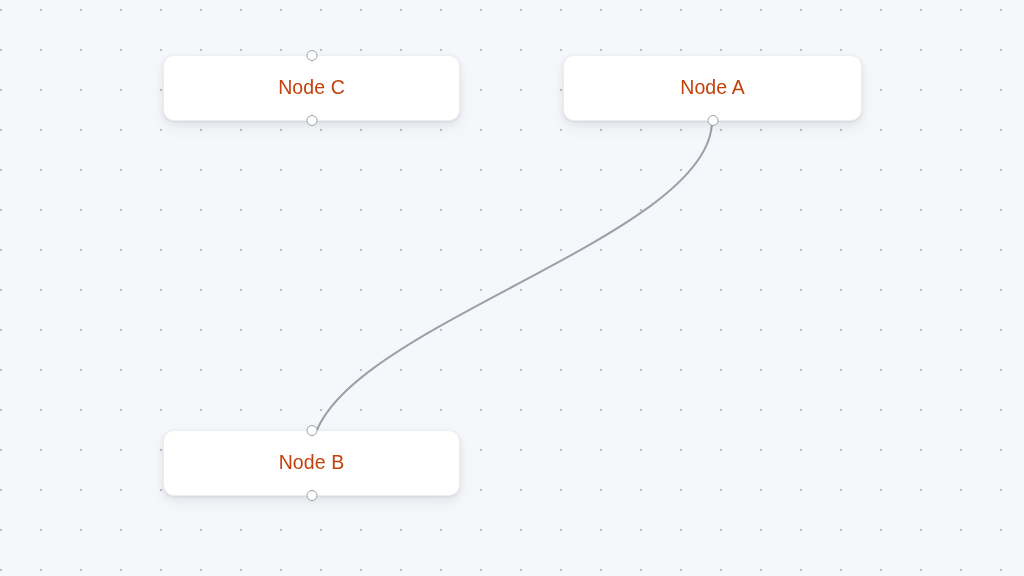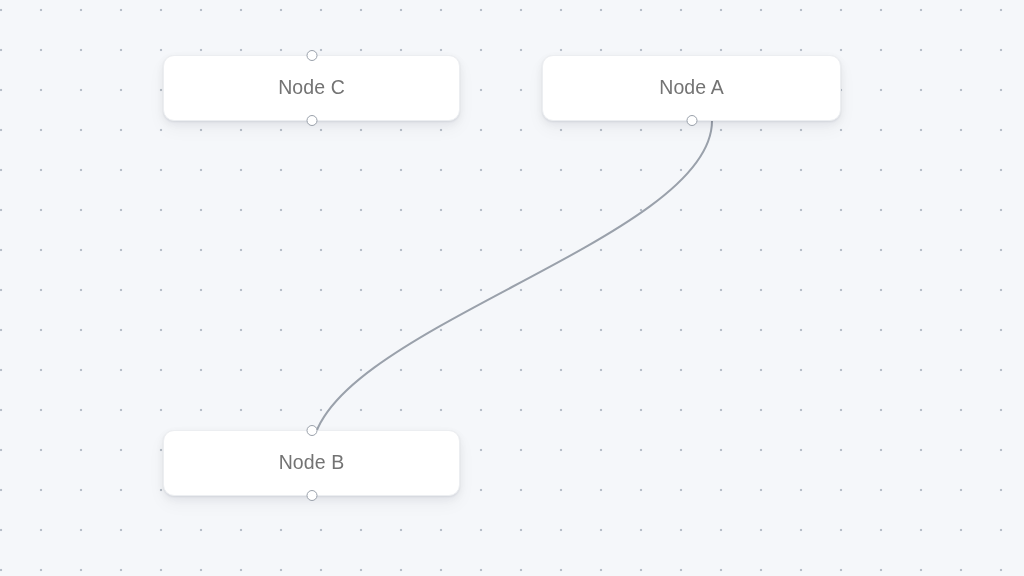--- a/index.html
+++ b/index.html
@@ -43,21 +43,21 @@
                 0 3px 8px rgba(16,24,40,0.06),
                 0 8px 18px rgba(16,24,40,0.045);
     display: flex;
     align-items: center;
     justify-content: center;
   }
 
   .node-label {
     font-size: 19.5px;
     line-height: 1;
-    color: #737373;
+    color: #c2410c;
     letter-spacing: 0.1px;
     white-space: nowrap;
     user-select: none;
   }
 
   .port {
     position: absolute;
     width: 11px;
     height: 11px;
     box-sizing: border-box;
@@ -79,21 +79,21 @@
   <svg id="edge-layer" viewBox="0 0 1024 576" width="1024" height="576" xmlns="http://www.w3.org/2000/svg">
     <path fill="none" stroke="#9aa1ab" stroke-width="2" stroke-linecap="round" d="M 712 121 C 712 241 312 333 312 453"></path>
   </svg>
 
   <div class="node" style="left:163px; top:55px; width:297px; height:66px;">
     <span class="port port-top"></span>
     <span class="node-label">Node C</span>
     <span class="port port-bottom"></span>
   </div>
 
-  <div class="node" style="left:542px; top:55px; width:299px; height:66px;">
+  <div class="node" style="left:563px; top:55px; width:299px; height:66px;">
     <span class="node-label">Node A</span>
     <span class="port port-bottom"></span>
   </div>
 
   <div class="node" style="left:163px; top:430px; width:297px; height:66px;">
     <span class="port port-top"></span>
     <span class="node-label">Node B</span>
     <span class="port port-bottom"></span>
   </div>
 

